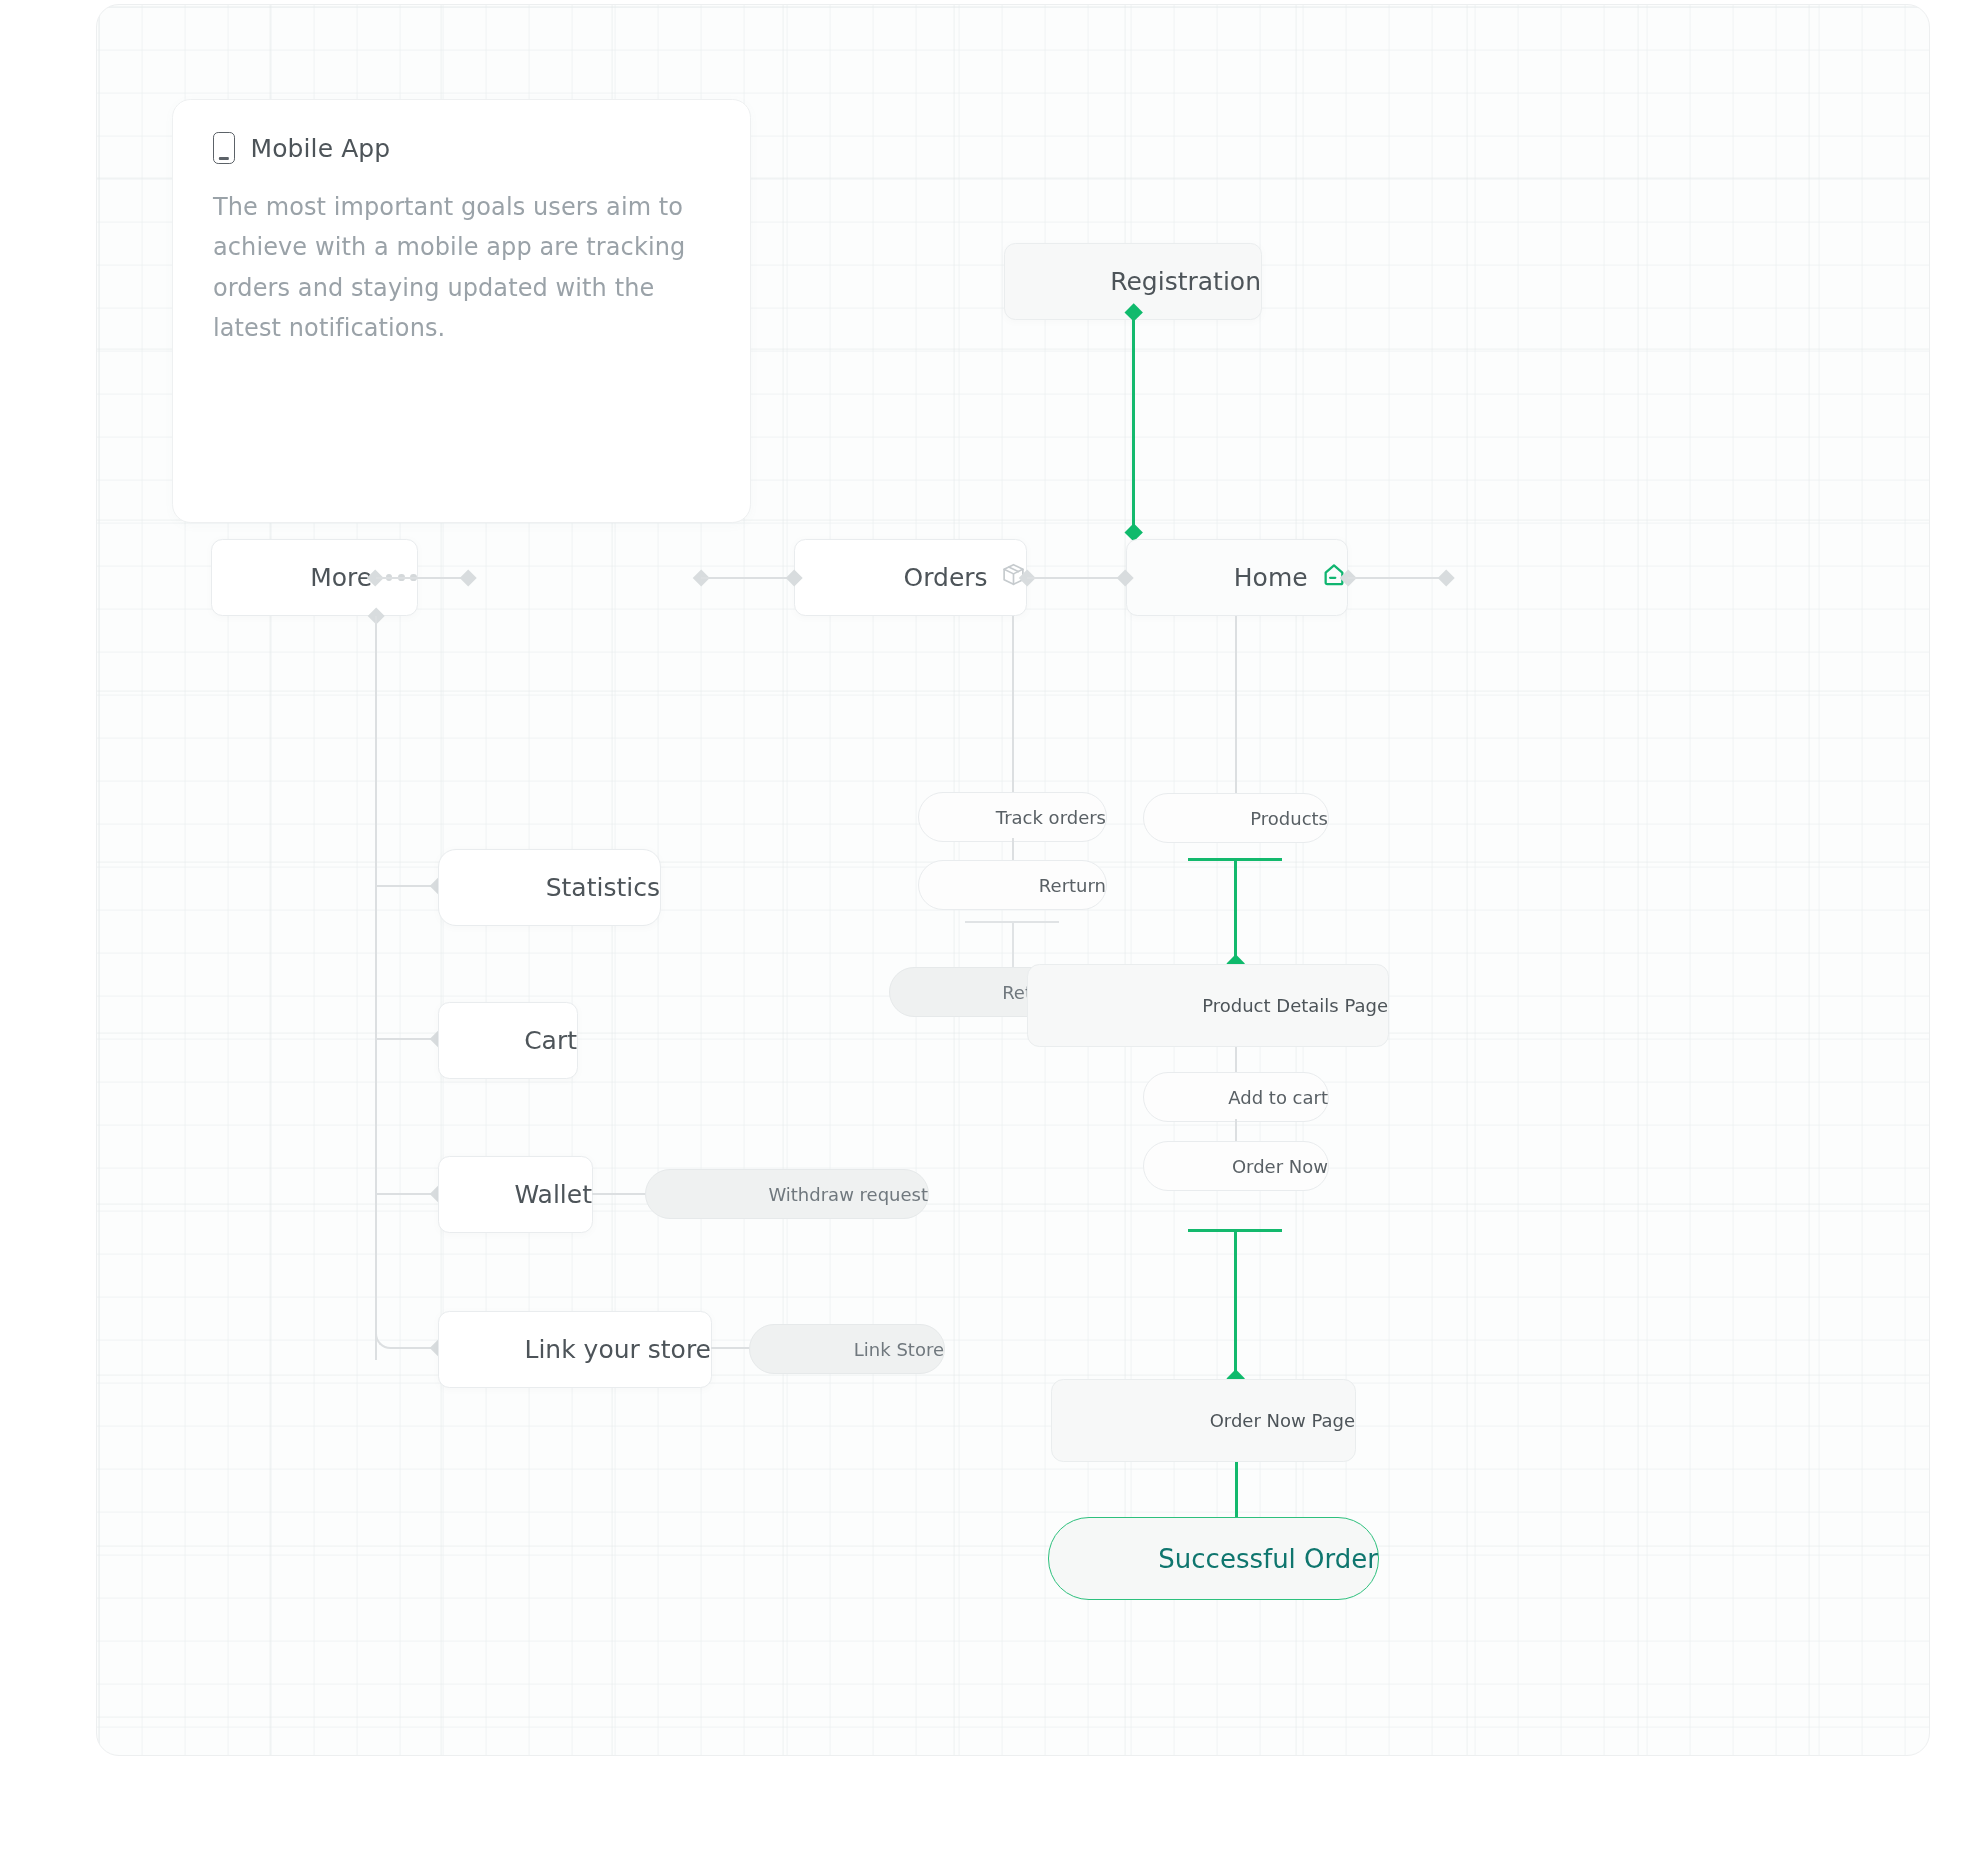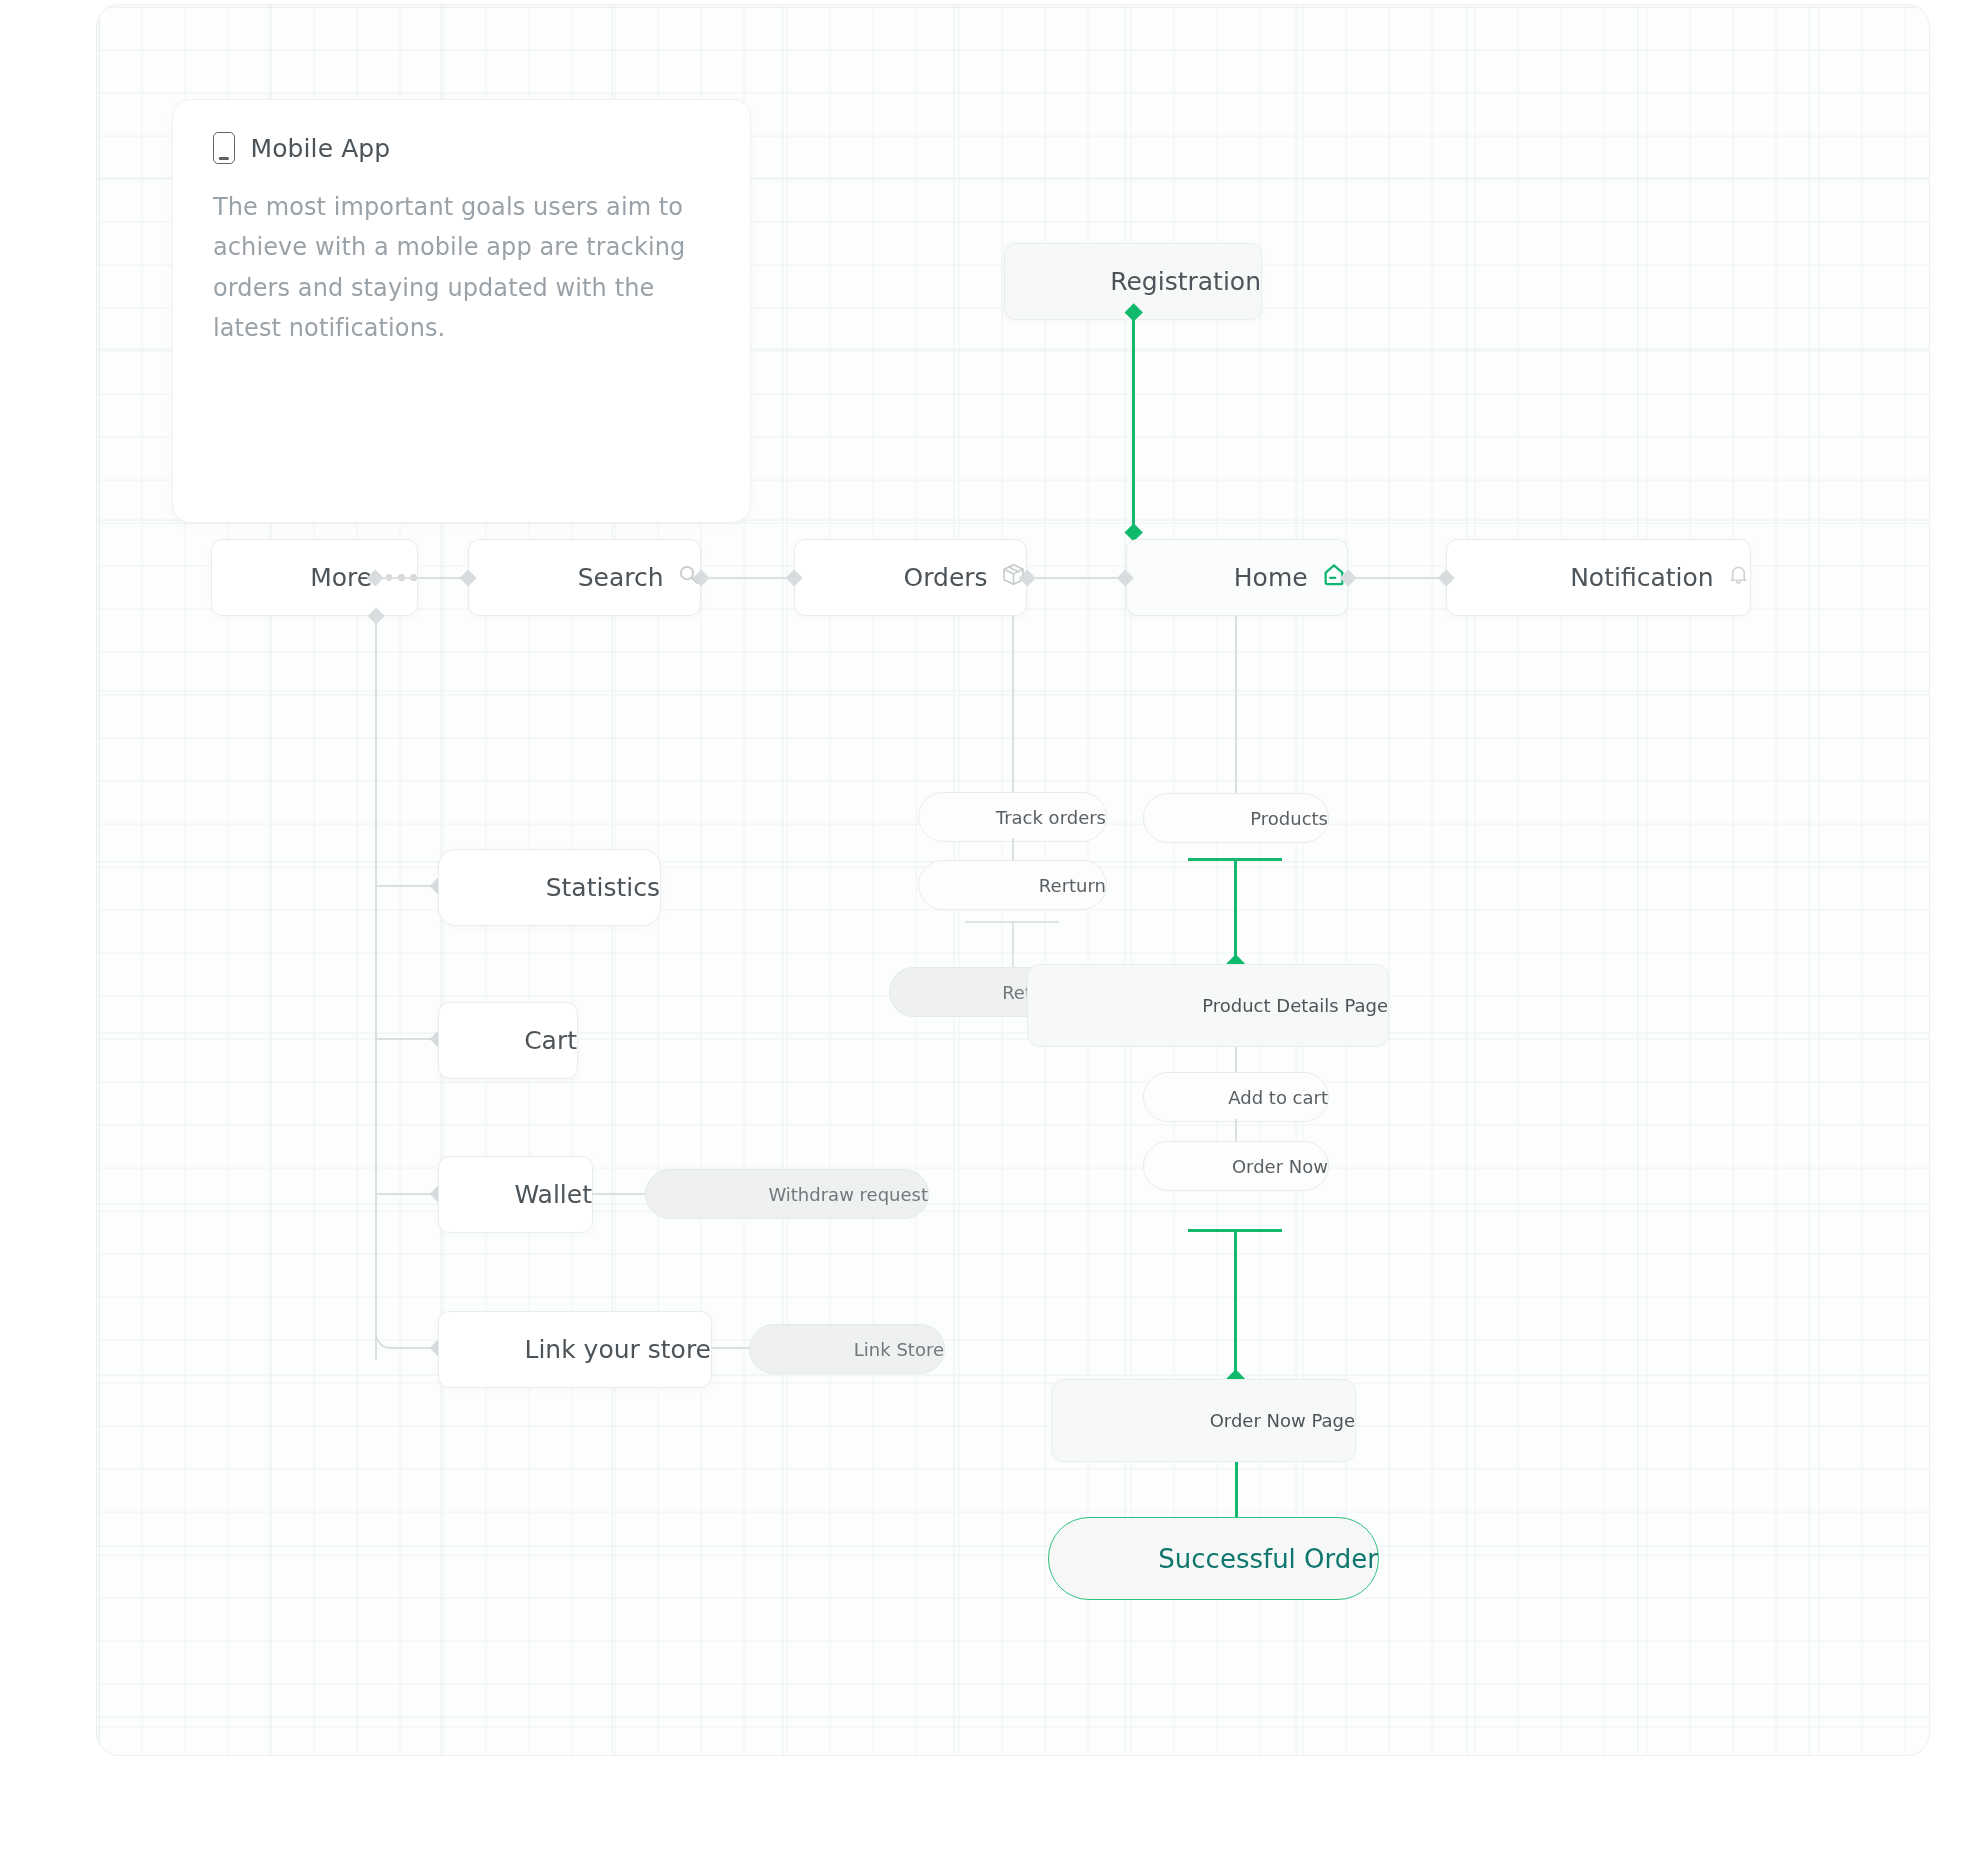--- a/index.html
+++ b/index.html
@@ -182,29 +182,20 @@
 
   <div class="node main white" style="left:66px; top:534px; width:207px;margin-left:48px;">
     <span>More</span>
     <span class="ico ico-dots">
         <i></i>
         <i></i>
         <i></i>
       </span>
   </div>
 
-  <div class="node main white" style="left:371px; top:534px; width:233px;">
-    <span>Search</span>
-    <span class="ico">
-      <svg width="23" height="23" viewBox="0 0 24 24" fill="none" stroke="#c6cbce" stroke-width="1.9">
-        <circle cx="10.5" cy="10.5" r="6.5"></circle>
-          <line x1="15.4" y1="15.4" x2="21" y2="21" stroke-linecap="round"></line>
-      </svg>
-    </span>
-  </div>
 
   <div class="node main white" style="left:697px; top:534px; width:233px;">
     <span>Orders</span>
     <span class="ico">
       <svg width="25" height="25" viewBox="0 0 24 24" fill="none" stroke="#c6cbce" stroke-width="1.6" stroke-linejoin="round" stroke-linecap="round">
         <path d="M12 2.6 21 7v10l-9 4.4L3 17V7z"></path>
         <path d="M3 7l9 4.4L21 7"></path>
         <path d="M12 11.4V21.4"></path>
         <path d="M7.5 4.8l9 4.4"></path>
       </svg>
@@ -214,29 +205,20 @@
   <div class="node main" style="left:1029px; top:534px; width:222px;">
     <span>Home</span>
     <span class="ico">
       <svg width="26" height="26" viewBox="0 0 24 24" fill="none" stroke="#10b570" stroke-width="2.1" stroke-linejoin="round" stroke-linecap="round">
         <path d="M4.3 9.8 12 3.2l7.7 6.6v9.3a1.4 1.4 0 0 1-1.4 1.4H5.7a1.4 1.4 0 0 1-1.4-1.4z"></path>
         <line x1="8.4" y1="14.6" x2="13.2" y2="14.6"></line>
       </svg>
     </span>
   </div>
 
-  <div class="node main white" style="left:1349px; top:534px; width:305px;">
-    <span>Notification</span>
-    <span class="ico">
-      <svg width="23" height="23" viewBox="0 0 24 24" fill="none" stroke="#cfd4d7" stroke-width="1.8" stroke-linejoin="round" stroke-linecap="round">
-        <path d="M18 16V10.5a6 6 0 0 0-12 0V16l-1.4 2h14.8z"></path>
-        <path d="M10.2 19.6a2 2 0 0 0 3.6 0"></path>
-      </svg>
-    </span>
-  </div>
 
   <div class="dia" style="left:272px; top:567px;"></div>
   <div class="line-h" style="left:279px; top:572px; width:87px;"></div>
   <div class="dia" style="left:365px; top:567px;"></div>
 
   <div class="dia" style="left:598px; top:567px;"></div>
   <div class="line-h" style="left:604px; top:572px; width:87px;"></div>
   <div class="dia" style="left:691px; top:567px;"></div>
 
   <div class="dia" style="left:924px; top:567px;"></div>

